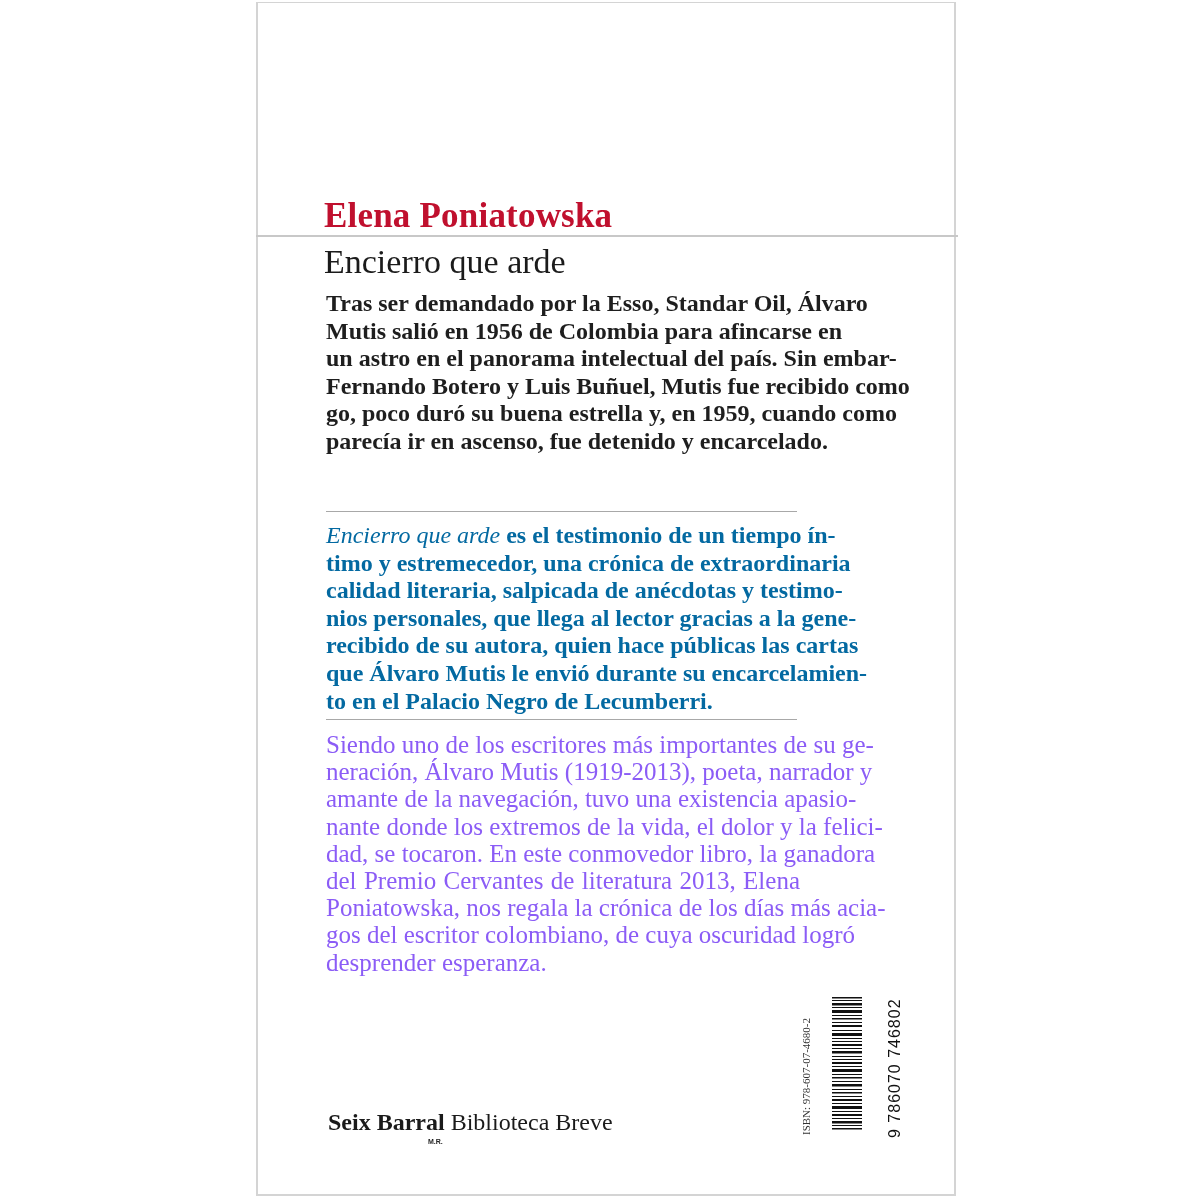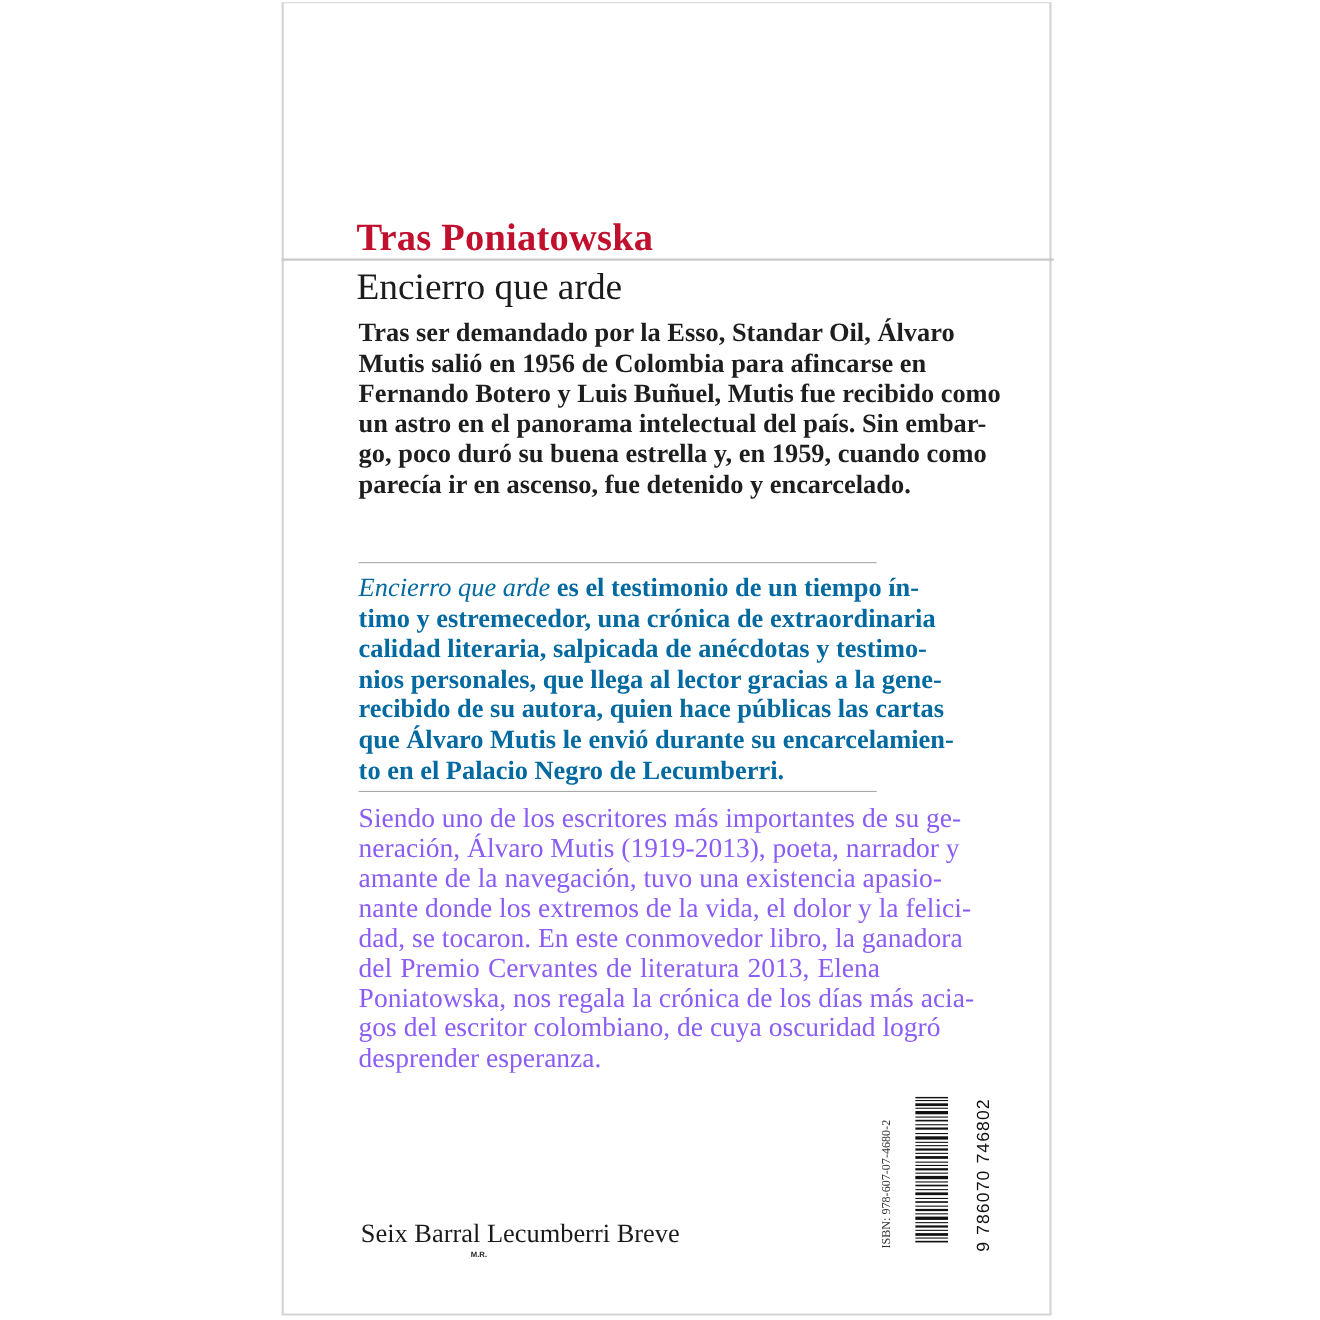--- a/index.html
+++ b/index.html
@@ -12,40 +12,40 @@
   .p1 { top: 290px; font-weight: bold; color: #1e1e1e; }
   .p2 { top: 522px; font-weight: bold; color: #0369a1; }
   .p2 em { font-weight: normal; font-style: italic; }
   .p3 { top: 731px; width: 474px; color: #8b5cf6; font-size: 25px; line-height: 27.2px; }
   .line { display: block; text-align: justify; text-align-last: justify; white-space: nowrap; }
   .line.last { text-align-last: left; }
   .divider { position: absolute; left: 326px; width: 471px; height: 1px; background: #a8a8a8; }
   .d1 { top: 511px; }
   .d2 { top: 719px; }
   .publisher { position: absolute; left: 328px; top: 1109px; font-size: 24px; color: #1a1a1a; white-space: nowrap; }
-  .publisher b { font-weight: normal; }
+  .publisher b { font-weight: bold; }
   .mr { position: absolute; left: 428px; top: 1138px; font-family: "Liberation Sans", sans-serif; font-size: 7px; font-weight: bold; color: #222; }
   .isbn-text { position: absolute; left: 800px; top: 1135px; transform-origin: 0 0; transform: rotate(-90deg); font-size: 11px; color: #333; white-space: nowrap; width: 140px; }
   .bars { position: absolute; left: 832px; top: 997px; width: 30px; height: 134px; }
   .digits { position: absolute; left: 886px; top: 1138px; transform-origin: 0 0; transform: rotate(-90deg); font-family: "Liberation Sans", sans-serif; font-size: 16px; color: #111; white-space: nowrap; letter-spacing: 1px; }
 </style>
 </head>
 <body>
 
 <div class="cover"></div>
 <div class="title-rule"></div>
 
-<div class="author">Tras Poniatowska</div>
+<div class="author">Elena Poniatowska</div>
 <div class="book-title">Encierro que arde</div>
 
 <p class="para p1">
   <span class="line">Tras ser demandado por la Esso, Standar Oil, Álvaro</span>
   <span class="line">Mutis salió en 1956 de Colombia para afincarse en</span>
+  <span class="line">un astro en el panorama intelectual del país. Sin embar-</span>
   <span class="line">Fernando Botero y Luis Buñuel, Mutis fue recibido como</span>
-  <span class="line">un astro en el panorama intelectual del país. Sin embar-</span>
   <span class="line">go, poco duró su buena estrella y, en 1959, cuando como</span>
   <span class="line last">parecía ir en ascenso, fue detenido y encarcelado.</span>
 </p>
 
 <div class="divider d1"></div>
 
 <p class="para p2">
   <span class="line"><em>Encierro que arde</em><span> es el testimonio de un tiempo ín-</span></span>
   <span class="line">timo y estremecedor, una crónica de extraordinaria</span>
   <span class="line">calidad literaria, salpicada de anécdotas y testimo-</span>
@@ -62,21 +62,21 @@
   <span class="line">neración, Álvaro Mutis (1919-2013), poeta, narrador y</span>
   <span class="line">amante de la navegación, tuvo una existencia apasio-</span>
   <span class="line">nante donde los extremos de la vida, el dolor y la felici-</span>
   <span class="line">dad, se tocaron. En este conmovedor libro, la ganadora</span>
   <span class="line">del Premio Cervantes de literatura 2013, Elena</span>
   <span class="line">Poniatowska, nos regala la crónica de los días más acia-</span>
   <span class="line">gos del escritor colombiano, de cuya oscuridad logró</span>
   <span class="line last">desprender esperanza.</span>
 </p>
 
-<div class="publisher"><b>Seix Barral</b><span> Lecumberri Breve</span></div>
+<div class="publisher"><b>Seix Barral</b><span> Biblioteca Breve</span></div>
 <div class="mr">M.R.</div>
 
 <div class="isbn-text">ISBN: 978-607-07-4680-2</div>
 <svg class="bars" viewBox="0 0 30 134" preserveAspectRatio="none">
   <g fill="#111">
     <rect x="0" y="0" width="30" height="1.5"></rect>
     <rect x="0" y="3" width="30" height="1"></rect>
     <rect x="0" y="6" width="30" height="2.5"></rect>
     <rect x="0" y="10" width="30" height="1"></rect>
     <rect x="0" y="13" width="30" height="3"></rect>

